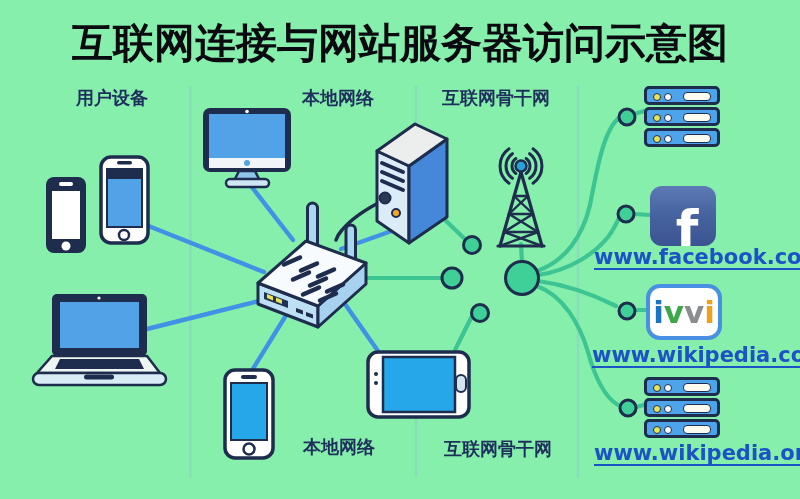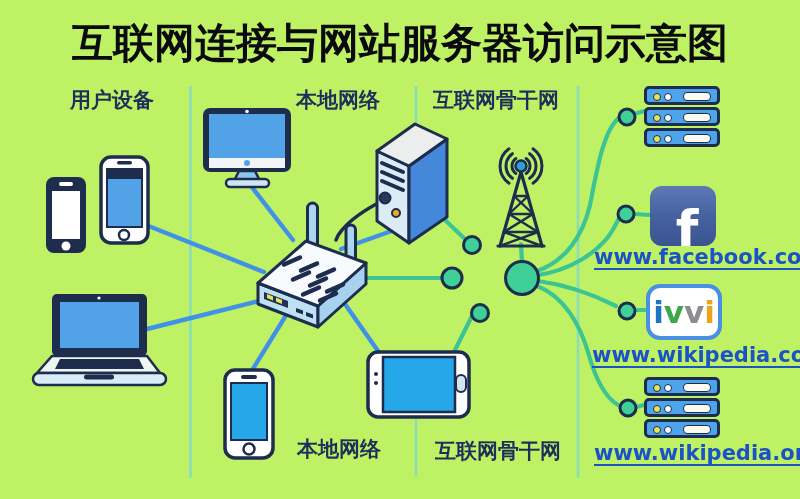--- a/index.html
+++ b/index.html
@@ -1,28 +1,28 @@
 <!DOCTYPE html>
 <html><head>
 <meta charset="utf-8">
 <style>
   html,body{margin:0;padding:0;}
   #stage{
     position:relative; width:800px; height:499px; overflow:hidden;
-    background:#bef264;
+    background:#86efac;
     font-family:"DejaVu Sans","Liberation Sans",sans-serif;
   }
   #diagram-svg{position:absolute;left:0;top:0;}
   .txt{position:absolute;white-space:nowrap;}
   .title{
     left:0; right:0; top:16px; text-align:center;
     font-size:41px; font-weight:900; color:#0a0a10; letter-spacing:0px;
   }
   .seclabel{
-    font-size:21px; font-weight:800; color:#1e2f5c; text-align:center;
+    font-size:18px; font-weight:800; color:#1e2f5c; text-align:center;
   }
   .weblink{
     font-size:21px; font-weight:700; color:#1b52c5; text-align:center;
     text-decoration:underline; text-decoration-thickness:2px; text-underline-offset:4px;
   }
   
   .rack{position:absolute; width:76px; display:flex; flex-direction:column; gap:2px;}
   .rack-unit{
     height:13px; background:#4da4ea; border:3px solid #1e2c4d; border-radius:5px;
     position:relative;

